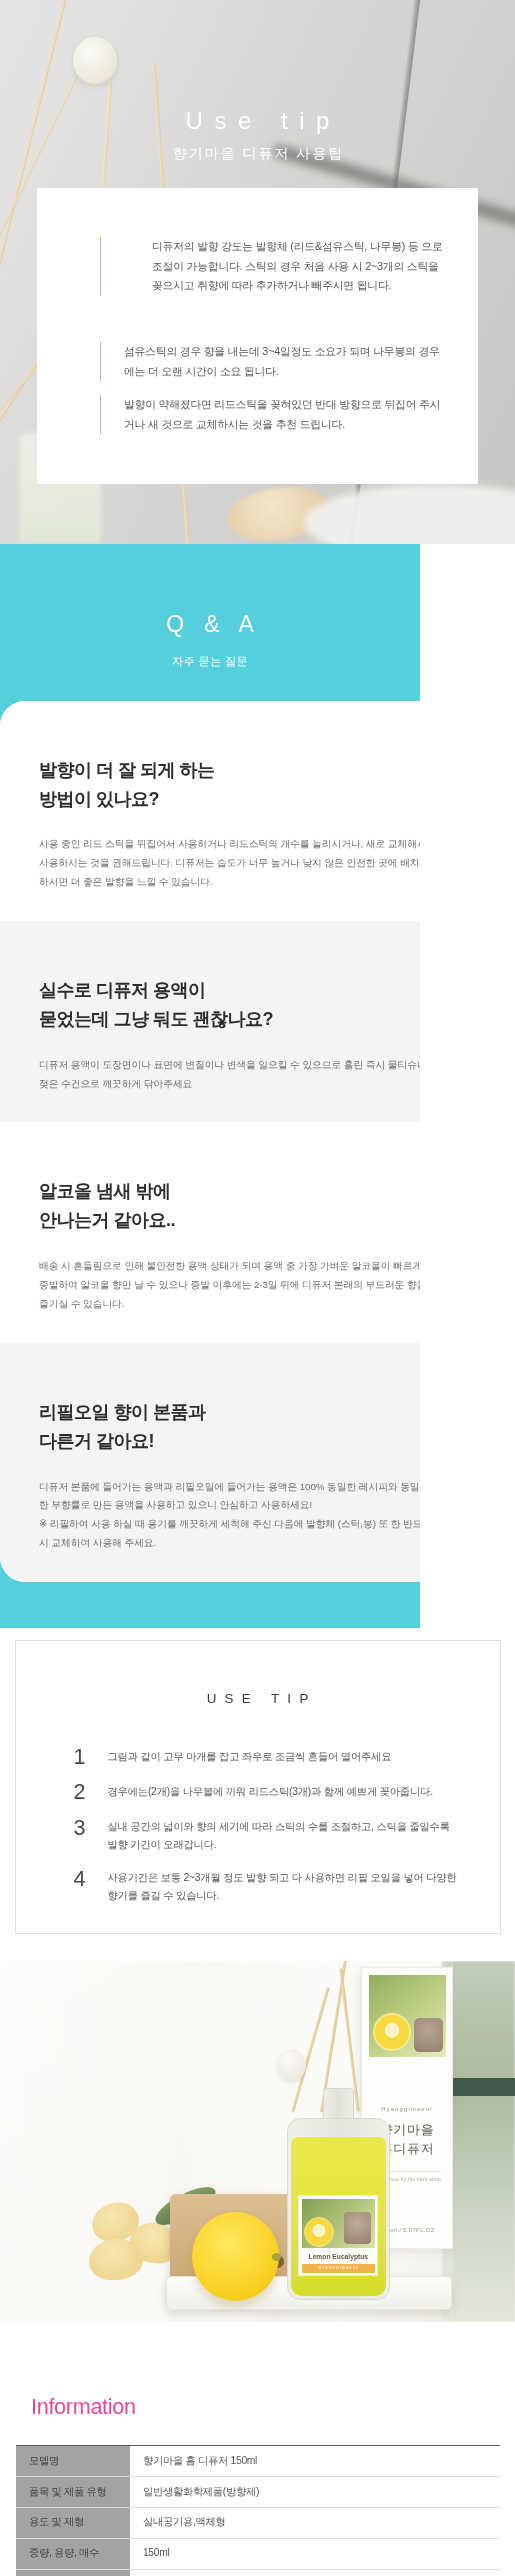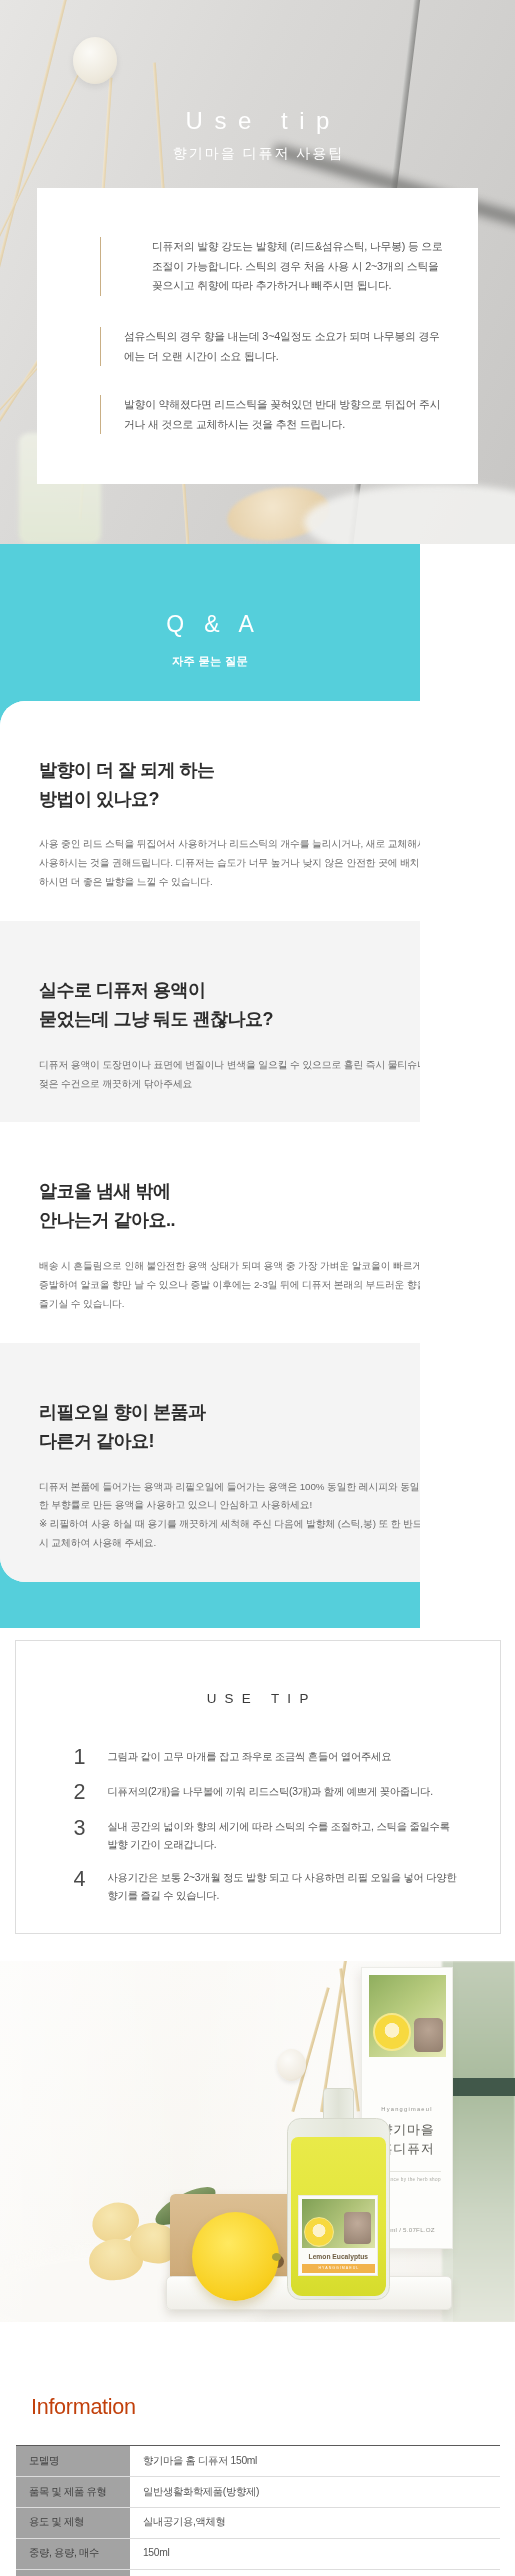--- a/index.html
+++ b/index.html
@@ -31,30 +31,30 @@
   .shell { position:absolute; left:227px; top:488px; width:103px; height:52px; border-radius:50%;
           background:radial-gradient(circle at 45% 35%, #f3e6cd, #e5cfa8 75%, #d9bd8d); filter:blur(1.5px);
           transform:rotate(-8deg); }
   .plate { position:absolute; left:304px; top:484px; width:268px; height:77px; border-radius:50%;
           background:#f2f2f0; filter:blur(3.6px); opacity:.9; }
   .bottle-hint { position:absolute; left:18.5px; top:433px; width:82px; height:111px; border-radius:9.3px;
           background:linear-gradient(180deg,#eef0e6,#e4ead6); filter:blur(2.1px); opacity:.9; }
   .hero-card { position:absolute; left:37px; top:188px; width:441px; height:296px; background:#ffffff; }
   .tip-row { position:absolute; left:63px; right:26px; display:flex; }
   .tip-row.p1 { top:49px;gap:28px; }
-  .tip-row.p2 { top:139px; }
+  .tip-row.p2 { top:154px; }
   .tip-row.p3 { top:207px; }
   .tip-bar { flex:none; width:1px; background:#c9af85; margin-right:23px; }
   .tip-text { font-size:10.8px; line-height:19.6px; color:#555555; max-width:325px; letter-spacing:-0.2px; }
 
   
   .qa-section { width:420px; height:1084px; background:#55cfdb; overflow:hidden; }
   .qa-title { margin-top:67px; text-align:center; color:#ffffff; font-size:23px; font-weight:300;
           letter-spacing:0.30em; text-indent:0.30em; }
-  .qa-subtitle { margin-top:15.5px; text-align:center; color:#ffffff; font-size:11.3px; letter-spacing:0.02em;font-weight:bold; }
+  .qa-subtitle { margin-top:15.5px; text-align:center; color:#ffffff; font-size:11.3px; letter-spacing:0.02em; }
   .qa-card { width:446px; margin:32px auto 0 auto; border-radius:25px; overflow:hidden; background:#ffffff; }
   .qa-item { padding:55px 19px 29px 39px; background:#ffffff; }
   .qa-item.alt { background:#f4f4f4; }
   .qa-q { font-size:18px; line-height:1.62; color:#2d2d2d; font-weight:600; letter-spacing:-0.5px; white-space:pre-line; }
   .qa-a { margin-top:21.6px; font-size:9.8px; line-height:1.92; color:#6b6b6b; white-space:pre-line; letter-spacing:-0.1px; }
 
   
   .usetip-section { width:515px; height:321px; background:#ffffff; }
   .usetip-box { width:486px; height:294px; margin:12px auto 0 auto; border:0.5px solid #dddddd; background:#fff; }
   .usetip-title { margin-top:50px; text-align:center; font-size:13.4px; color:#3a3a3a; font-weight:400;
@@ -127,21 +127,21 @@
           background:radial-gradient(circle at 50% 45%, #fdf3c9 0 30%, #f7d93f 32% 70%, #f3e06a 72%); border:1.5px solid #f6e98e; }
   .label-koala { position:absolute; left:42px; top:13.4px; width:27px; height:32px; border-radius:4.1px;
           background:radial-gradient(circle at 50% 35%, #c0ab9a, #94806f); }
   .label-title { position:absolute; left:0; top:57px; width:100%; text-align:center; font-size:6.7px; font-weight:700;
           color:#6d5c41; letter-spacing:0; }
   .label-sub-strip { position:absolute; left:3.1px; top:68px; width:73px; height:9.3px; background:#f2b34c;
           text-align:center; font-size:3.6px; letter-spacing:0.28em; color:#ffffff; line-height:9.3px; }
 
   
   .info-section { width:515px; height:715px; background:#ffffff; }
-  .info-heading { margin:72px 0 0 31px; font-size:21.6px; color:#c2410c; font-weight:500; letter-spacing:-0.3px; }
+  .info-heading { margin:72px 0 0 31px; font-size:21.6px; color:#ec4899; font-weight:500; letter-spacing:-0.3px; }
   .info-table { width:484px; margin:25px auto 0 auto; border-top:1px solid #5a5a5a; border-bottom:1px solid #5a5a5a; }
   .info-row { display:flex; border-bottom:0.5px solid #dddddd; }
   .info-row:last-child { border-bottom:none; }
   .info-label { flex:none; width:114px; background:#a3a3a3; padding:5.7px 5.2px 5.7px 13.4px; font-size:10.3px;
           color:#3f3f3f; line-height:18.5px; display:flex; align-items:center; white-space:pre-line; letter-spacing:-0.3px; }
   .info-value { flex:1; padding:5.7px 14.4px 5.7px 13.4px; font-size:10.3px; color:#555555; line-height:18.5px;
           display:flex; align-items:center; white-space:pre-line; letter-spacing:-0.3px; }
 </style>
 </head>
 <body>
@@ -210,21 +210,21 @@
   <section class="usetip-section">
     <div class="usetip-box">
       <div class="usetip-title">USE TIP</div>
       <div class="usetip-list">
         <div class="usetip-item">
           <div class="usetip-num">1</div>
           <div class="usetip-text">그림과 같이 고무 마개를 잡고 좌우로 조금씩 흔들어 열어주세요</div>
         </div>
         <div class="usetip-item">
           <div class="usetip-num">2</div>
-          <div class="usetip-text">디퓨저의(2개)을 나무볼에 끼워 리드스틱(3개)과 함께 예쁘게 꽂아줍니다.</div>
+          <div class="usetip-text">경우에는(2개)을 나무볼에 끼워 리드스틱(3개)과 함께 예쁘게 꽂아줍니다.</div>
         </div>
         <div class="usetip-item">
           <div class="usetip-num">3</div>
           <div class="usetip-text">실내 공간의 넓이와 향의 세기에 따라 스틱의 수를 조절하고, 스틱을 줄일수록 발향 기간이 오래갑니다.</div>
         </div>
         <div class="usetip-item">
           <div class="usetip-num">4</div>
           <div class="usetip-text">사용기간은 보통 2~3개월 정도 발향 되고 다 사용하면 리필 오일을 넣어 다양한 향기를 즐길 수 있습니다.</div>
         </div>
       </div>

